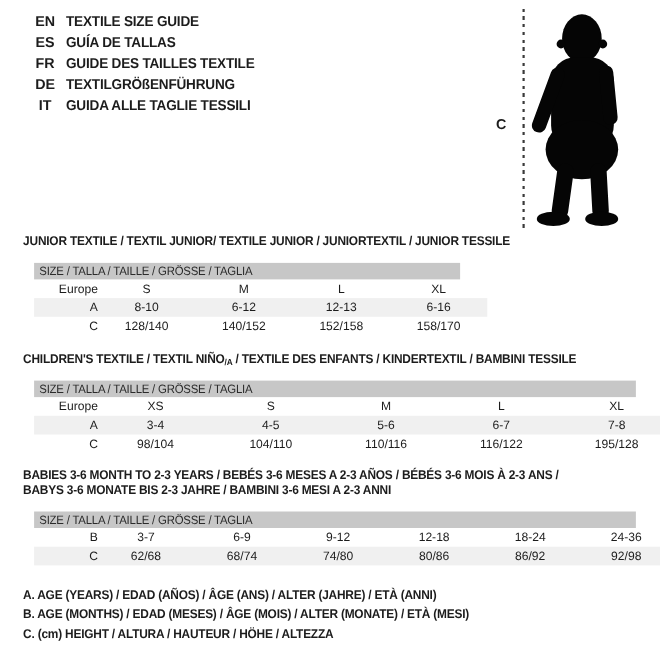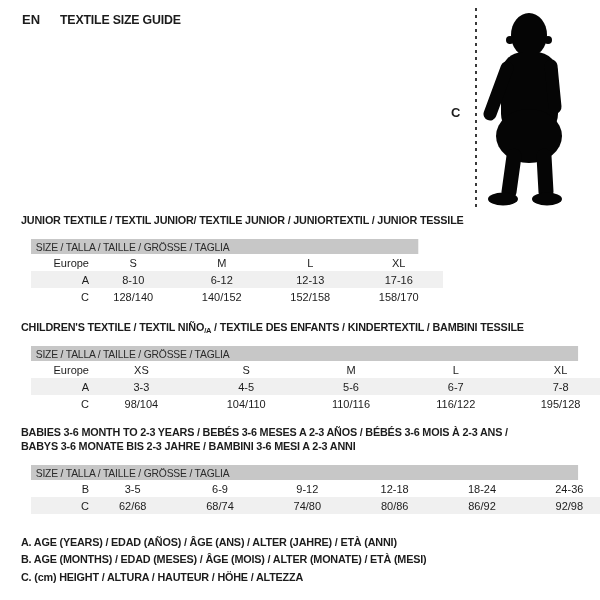--- a/index.html
+++ b/index.html
@@ -6,21 +6,21 @@
   body{
     width:600px;height:600px;position:relative;overflow:hidden;
     background:#ffffff;color:#1c1c1c;
     font-family:"Liberation Sans", sans-serif;
     -webkit-font-smoothing:antialiased;
   }
   .condensed{transform:scaleX(.94);transform-origin:0 50%;letter-spacing:-.2px;}
 
   
   .lang-guide{position:absolute;left:22px;top:10px;}
-  .lang-row{display:flex;height:19px;align-items:center;font-weight:bold;font-size:13px;}
+  .lang-row{display:flex;height:19px;align-items:center;font-weight:bold;font-size:13px;text-align:center;}
   .lang-code{width:38px;flex:0 0 38px;}
   .lang-label{white-space:nowrap;letter-spacing:-.2px;transform:scaleX(.95);transform-origin:0 50%;}
 
   
   .measure-line{
     position:absolute;left:475px;top:8px;width:2px;height:202px;
     background:repeating-linear-gradient(to bottom,#3a3a3a 0 3px,transparent 3px 7px);
   }
   .c-label{position:absolute;left:451px;top:105px;font-weight:bold;font-size:13px;}
   .baby-svg{position:absolute;left:483px;top:6px;}
@@ -57,20 +57,36 @@
   }
 </style>
 </head>
 <body>
 
 <div class="lang-guide">
   <div class="lang-row">
     <span class="lang-code">EN</span>
     <span class="lang-label">TEXTILE SIZE GUIDE</span>
   </div>
+  <div class="lang-row">
+    <span class="lang-code">ES</span>
+    <span class="lang-label">GUÍA DE TALLAS</span>
+  </div>
+  <div class="lang-row">
+    <span class="lang-code">FR</span>
+    <span class="lang-label">GUIDE DES TAILLES TEXTILE</span>
+  </div>
+  <div class="lang-row">
+    <span class="lang-code">DE</span>
+    <span class="lang-label">TEXTILGRÖßENFÜHRUNG</span>
+  </div>
+  <div class="lang-row">
+    <span class="lang-code">IT</span>
+    <span class="lang-label">GUIDA ALLE TAGLIE TESSILI</span>
+  </div>
 </div>
 
 <div class="measure-line"></div>
 <span class="c-label">C</span>
 <svg class="baby-svg" width="112" height="206" viewBox="0 0 112 206" aria-hidden="true">
   <g fill="#050505" stroke="none">
     <ellipse cx="46" cy="29" rx="18" ry="22"></ellipse>
     <circle cx="27" cy="34" r="4"></circle>
     <circle cx="65" cy="34" r="4"></circle>
     <rect x="18" y="46" width="57" height="84" rx="22"></rect>
@@ -92,21 +108,21 @@
     <span class="val">S</span>
     <span class="val">M</span>
     <span class="val">L</span>
     <span class="val">XL</span>
   </div>
   <div class="t-row cols4 alt">
     <span class="lbl">A</span>
     <span class="val">8-10</span>
     <span class="val">6-12</span>
     <span class="val">12-13</span>
-    <span class="val">17-16</span>
+    <span class="val">6-16</span>
   </div>
   <div class="t-row cols4">
     <span class="lbl">C</span>
     <span class="val">128/140</span>
     <span class="val">140/152</span>
     <span class="val">152/158</span>
     <span class="val">158/170</span>
   </div>
 </div>
 
@@ -116,21 +132,21 @@
   <div class="t-row cols5">
     <span class="lbl">Europe</span>
     <span class="val">XS</span>
     <span class="val">S</span>
     <span class="val">M</span>
     <span class="val">L</span>
     <span class="val">XL</span>
   </div>
   <div class="t-row cols5 alt">
     <span class="lbl">A</span>
-    <span class="val">3-3</span>
+    <span class="val">3-4</span>
     <span class="val">4-5</span>
     <span class="val">5-6</span>
     <span class="val">6-7</span>
     <span class="val">7-8</span>
   </div>
   <div class="t-row cols5">
     <span class="lbl">C</span>
     <span class="val">98/104</span>
     <span class="val">104/110</span>
     <span class="val">110/116</span>
@@ -138,21 +154,21 @@
     <span class="val">195/128</span>
   </div>
 </div>
 
 <div class="sec-title" style="top:426px">BABIES 3-6 MONTH TO 2-3 YEARS / BEBÉS 3-6 MESES A 2-3 AÑOS / BÉBÉS 3-6 MOIS À 2-3 ANS /</div>
 <div class="sec-title" style="top:440px">BABYS 3-6 MONATE BIS 2-3 JAHRE / BAMBINI 3-6 MESI A 2-3 ANNI</div>
 <div class="s-table w-full" style="top:465px">
   <div class="bar condensed">SIZE / TALLA / TAILLE / GRÖSSE / TAGLIA</div>
   <div class="t-row cols6">
     <span class="lbl">B</span>
-    <span class="val">3-5</span>
+    <span class="val">3-7</span>
     <span class="val">6-9</span>
     <span class="val">9-12</span>
     <span class="val">12-18</span>
     <span class="val">18-24</span>
     <span class="val">24-36</span>
   </div>
   <div class="t-row cols6 alt">
     <span class="lbl">C</span>
     <span class="val">62/68</span>
     <span class="val">68/74</span>

